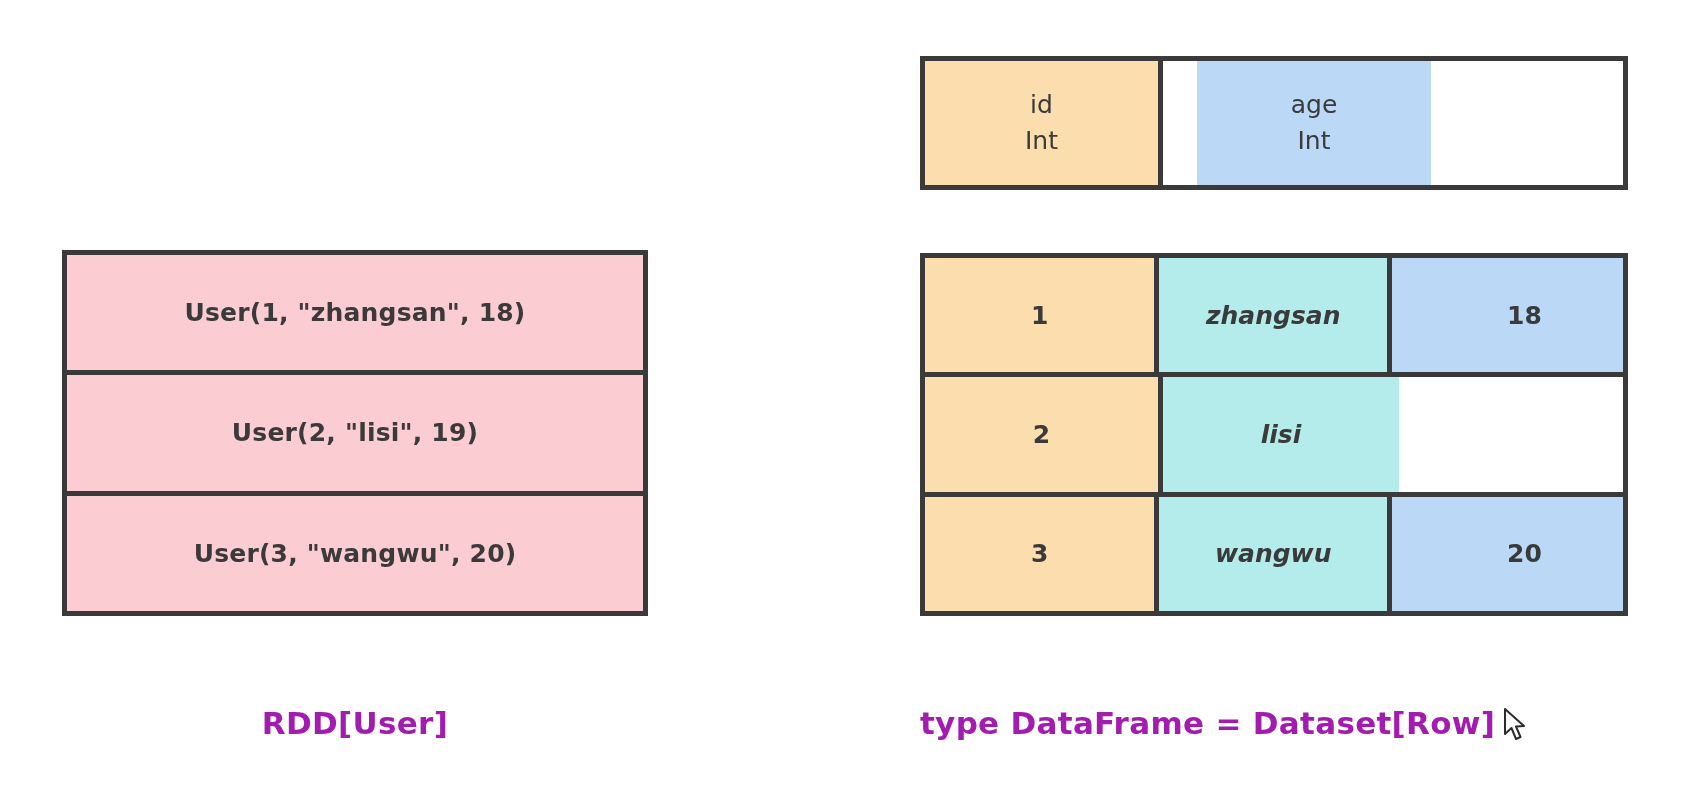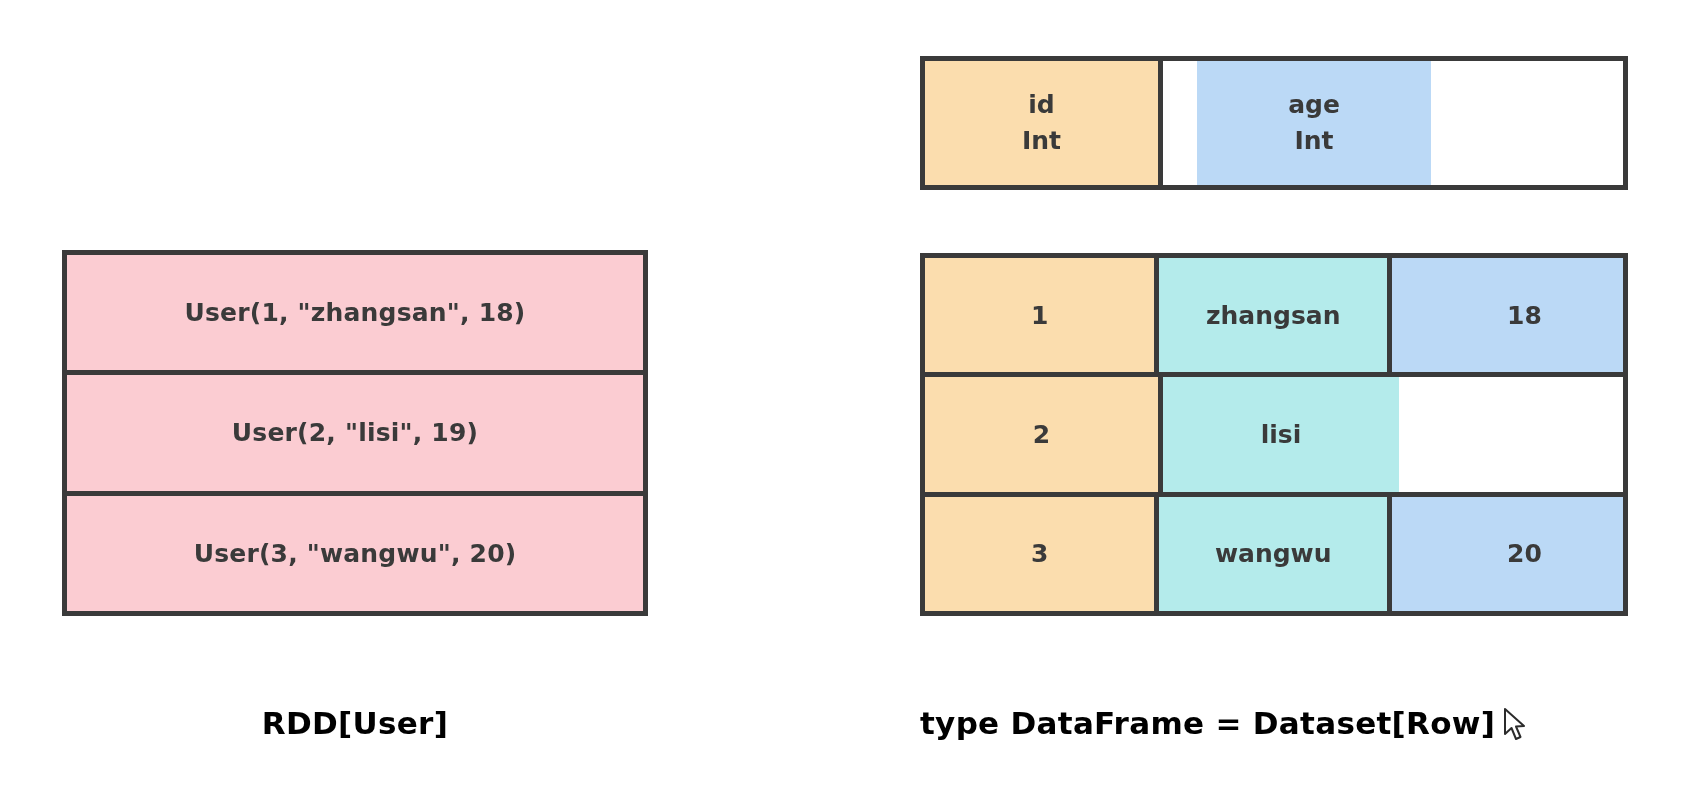--- a/index.html
+++ b/index.html
@@ -61,21 +61,21 @@
     display: flex;
   }
   .schema-cell {
     display: flex;
     flex-direction: column;
     align-items: center;
     justify-content: center;
     border-right: 5px solid #3a3a3a;
     box-sizing: border-box;
     font-size: 25px;
-    font-weight: bold;
+    font-weight: normal;
     line-height: 1.45;
     color: #3a3a3a;
   }
   .schema-cell:last-child { border-right: none; margin-left: 34px; }
   .schema-cell.c0 { width: 238px; background: #fbddae; }
   .schema-cell.c1 { width: 236px; background: #b4ebeb; }
   .schema-cell.c2 { width: 234px; background: #bbd9f6; }
 
   
   #data-table {
@@ -101,29 +101,29 @@
     align-items: center;
     justify-content: center;
     border-right: 5px solid #3a3a3a;
     box-sizing: border-box;
     font-size: 25px;
     font-weight: bold;
     color: #3a3a3a;
   }
   .data-cell:last-child { border-right: none; }
   .data-cell.c0 { width: 238px; background: #fbddae; }
-  .data-cell.c1 { width: 236px; background: #b4ebeb; }
+  .data-cell.c1 { width: 236px; background: #b4ebeb; font-style: italic; }
   .data-cell.c2 { width: 234px; background: #bbd9f6; padding-left: 34px; }
 
   
   .caption {
     position: absolute;
     font-size: 31px;
     font-weight: bold;
-    color: #000000;
+    color: #a21caf;
     white-space: nowrap;
     letter-spacing: 0.3px;
   }
   #rdd-caption {
     left: 62px;
     top: 705px;
     width: 586px;
     text-align: center;
   }
   #dataframe-caption {

